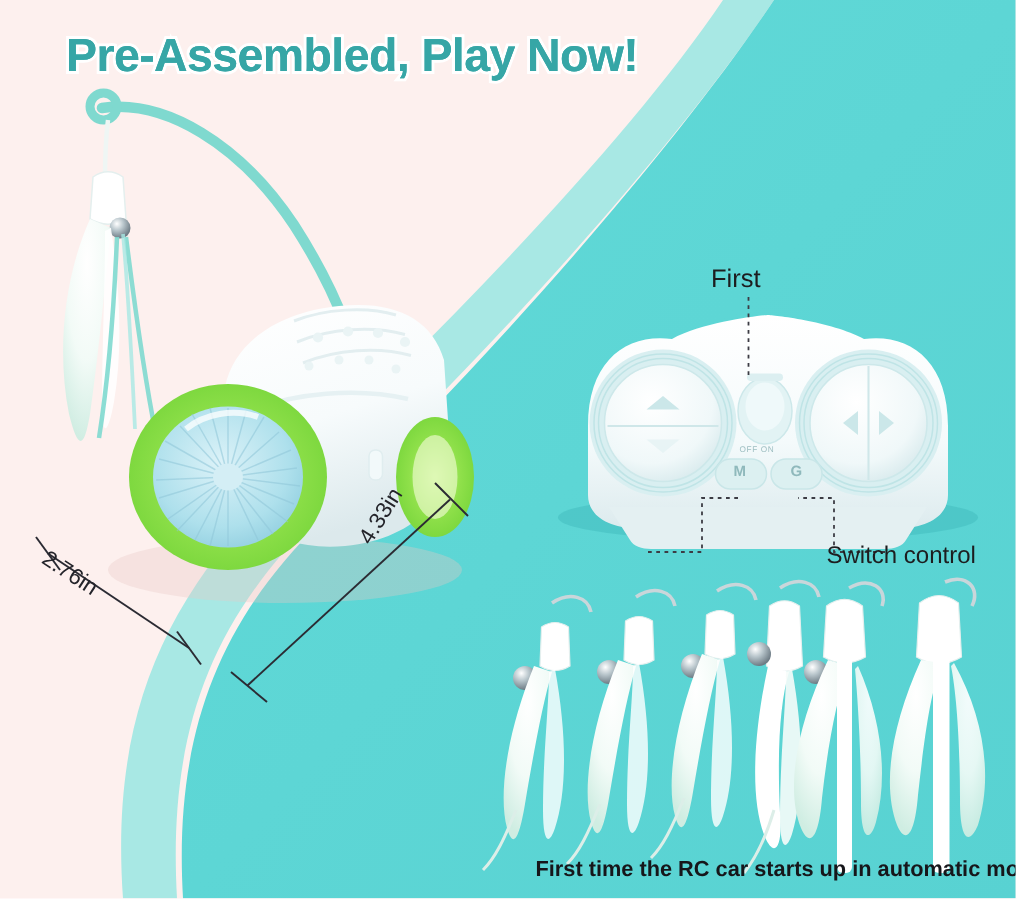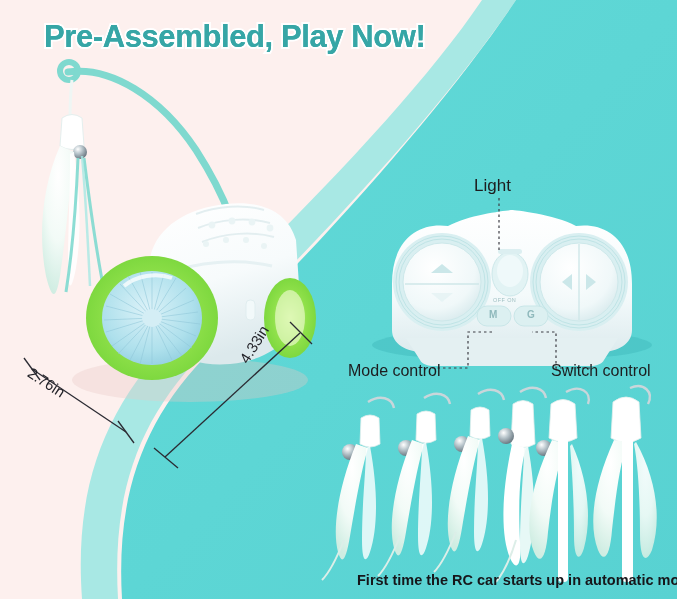--- a/index.html
+++ b/index.html
@@ -352,22 +352,21 @@
       <path d="M 613 402 q 13 -10 26 0 l 2 36 q -15 9 -30 0 Z" fill="#FFFFFF" stroke="#E4EFEE" stroke-width="0.8"></path>
       <path d="M 614 440 C 594 484 588 524 598 550 C 604 564 610 556 612 530 C 616 494 620 462 628 442 Z" fill="url(#featherGrad)"></path>
       <rect x="622" y="436" width="11" height="146" rx="4" fill="#FFFFFF"></rect>
       <path d="M 636 442 C 656 478 662 518 652 550 C 646 564 640 560 640 534 C 640 498 638 464 634 444 Z" fill="url(#featherGrad)" opacity="0.92"></path>
     </g>
   </svg>
 
   <div id="title">Pre-Assembled, Play Now!</div>
   <div id="title-fill">Pre-Assembled, Play Now!</div>
 
-  <div class="callout" id="label-switch">Light</div>
-  <div class="callout" id="label-mode">Mode control</div>
+  <div class="callout" id="label-switch">First</div>
   <div class="callout" id="label-light">Switch control</div>
 
   <div class="dim" id="dim-276">2.76in</div>
   <div class="dim" id="dim-433">4.33in</div>
 
   <div class="offon">OFF ON</div>
   <div class="padletter" id="m-letter">M</div>
   <div class="padletter" id="g-letter">G</div>
 
   <div id="caption">First time the RC car starts up in automatic mode</div>

